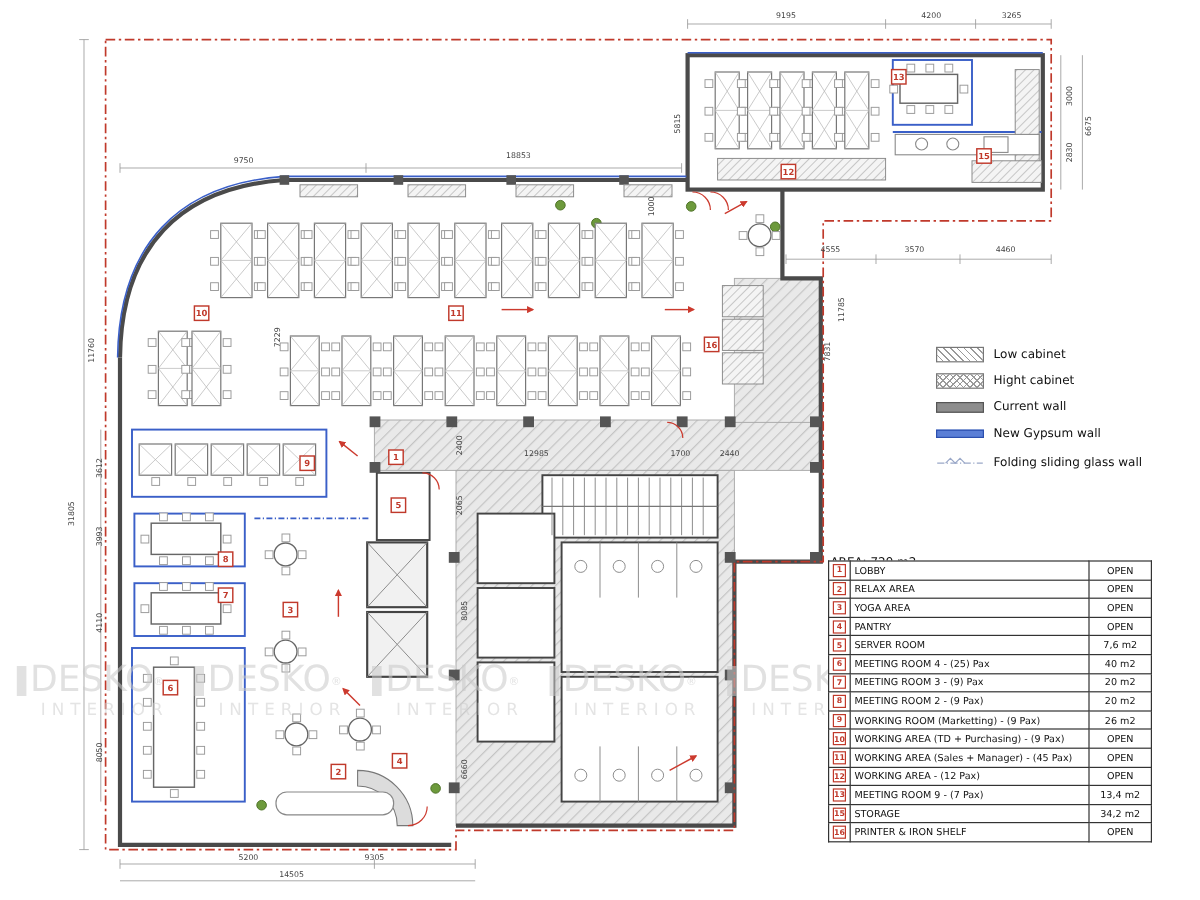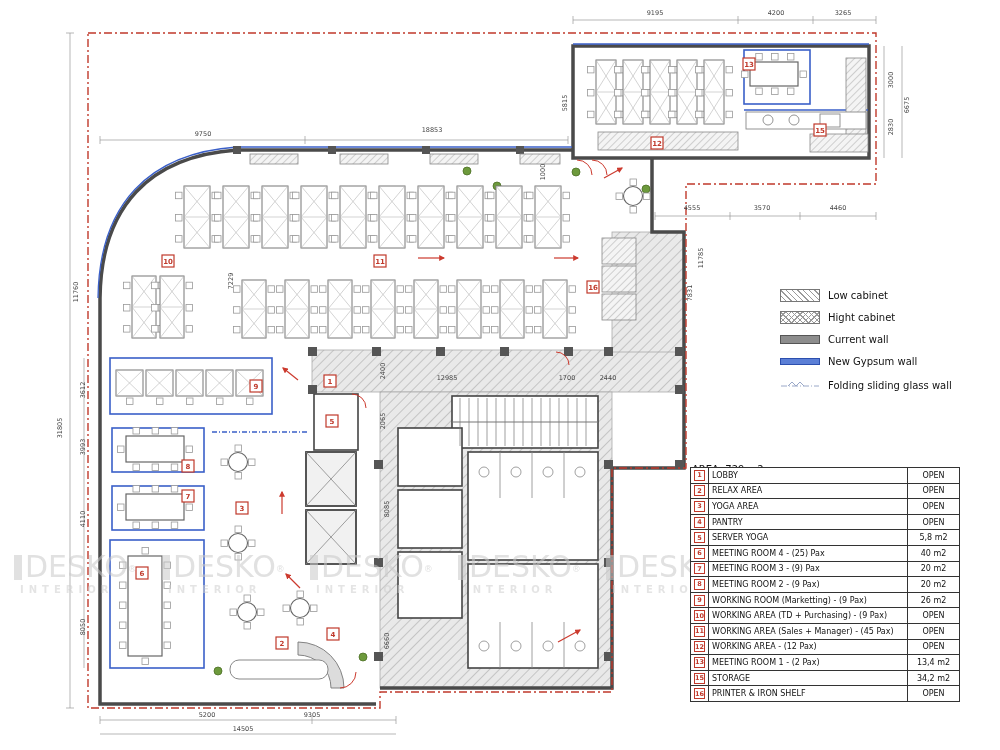--- a/index.html
+++ b/index.html
@@ -4,21 +4,21 @@
 <style>
   *{margin:0;padding:0;box-sizing:border-box}
   html,body{width:1000px;height:750px;background:#fff;font-family:"DejaVu Sans",sans-serif;overflow:hidden}
   .stage{position:relative;width:972px;height:750px;background:#fff}
   #plan-svg{position:absolute;left:0;top:0}
   
   .wm{position:absolute;opacity:.55;pointer-events:none;z-index:3}
   .wm-main{display:flex;align-items:flex-start;font-weight:400;font-size:30px;color:#c9c9c9;line-height:30px}
   .wm-bar{display:inline-block;width:8px;height:25px;background:#c9c9c9;margin:3px 3px 0 0}
   .wm-reg{font-size:9px;margin-top:2px}
-  .wm-sub{font-size:10px;letter-spacing:5px;color:#cfcfcf;margin-left:6px;font-weight:bold}
+  .wm-sub{font-size:14px;letter-spacing:5px;color:#cfcfcf;margin-left:20px;font-weight:normal}
   
   .legend{position:absolute;left:780px;top:284px;z-index:4;background:transparent}
   .lg-row{display:flex;align-items:center;height:22px}
   .lg-row.tall{height:27px}
   .lg-icon{width:40px;height:13px;border:1px solid #777;display:inline-block;flex:none}
   .lg-icon.low{background:repeating-linear-gradient(45deg,#fff 0 3px,#9a9a9a 3px 4px)}
   .lg-icon.high{background:repeating-linear-gradient(45deg,rgba(255,255,255,0) 0 3px,#9a9a9a 3px 4px),repeating-linear-gradient(-45deg,#fff 0 3px,#9a9a9a 3px 4px)}
   .lg-icon.cur{background:#8d8d8d;height:9px;border-color:#555}
   .lg-icon.gyp{background:#5b7fd6;height:7px;border-color:#2c4fae}
   .lg-icon.svgbox{border:none;height:auto}
@@ -790,22 +790,22 @@
             <td class="c-name">YOGA AREA</td>
             <td class="c-area">OPEN</td>
           </tr>
           <tr>
             <td class="c-no"><span class="badge">4</span></td>
             <td class="c-name">PANTRY</td>
             <td class="c-area">OPEN</td>
           </tr>
           <tr>
             <td class="c-no"><span class="badge">5</span></td>
-            <td class="c-name">SERVER YOGA</td>
-            <td class="c-area">5,8 m2</td>
+            <td class="c-name">SERVER ROOM</td>
+            <td class="c-area">7,6 m2</td>
           </tr>
           <tr>
             <td class="c-no"><span class="badge">6</span></td>
             <td class="c-name">MEETING ROOM 4 - (25) Pax</td>
             <td class="c-area">40 m2</td>
           </tr>
           <tr>
             <td class="c-no"><span class="badge">7</span></td>
             <td class="c-name">MEETING ROOM 3 - (9) Pax</td>
             <td class="c-area">20 m2</td>
@@ -830,21 +830,21 @@
             <td class="c-name">WORKING AREA (Sales + Manager) - (45 Pax)</td>
             <td class="c-area">OPEN</td>
           </tr>
           <tr>
             <td class="c-no"><span class="badge">12</span></td>
             <td class="c-name">WORKING AREA - (12 Pax)</td>
             <td class="c-area">OPEN</td>
           </tr>
           <tr>
             <td class="c-no"><span class="badge">13</span></td>
-            <td class="c-name">MEETING ROOM 1 - (2 Pax)</td>
+            <td class="c-name">MEETING ROOM 9 - (7 Pax)</td>
             <td class="c-area">13,4 m2</td>
           </tr>
           <tr>
             <td class="c-no"><span class="badge">15</span></td>
             <td class="c-name">STORAGE</td>
             <td class="c-area">34,2 m2</td>
           </tr>
           <tr>
             <td class="c-no"><span class="badge">16</span></td>
             <td class="c-name">PRINTER &amp; IRON SHELF</td>

